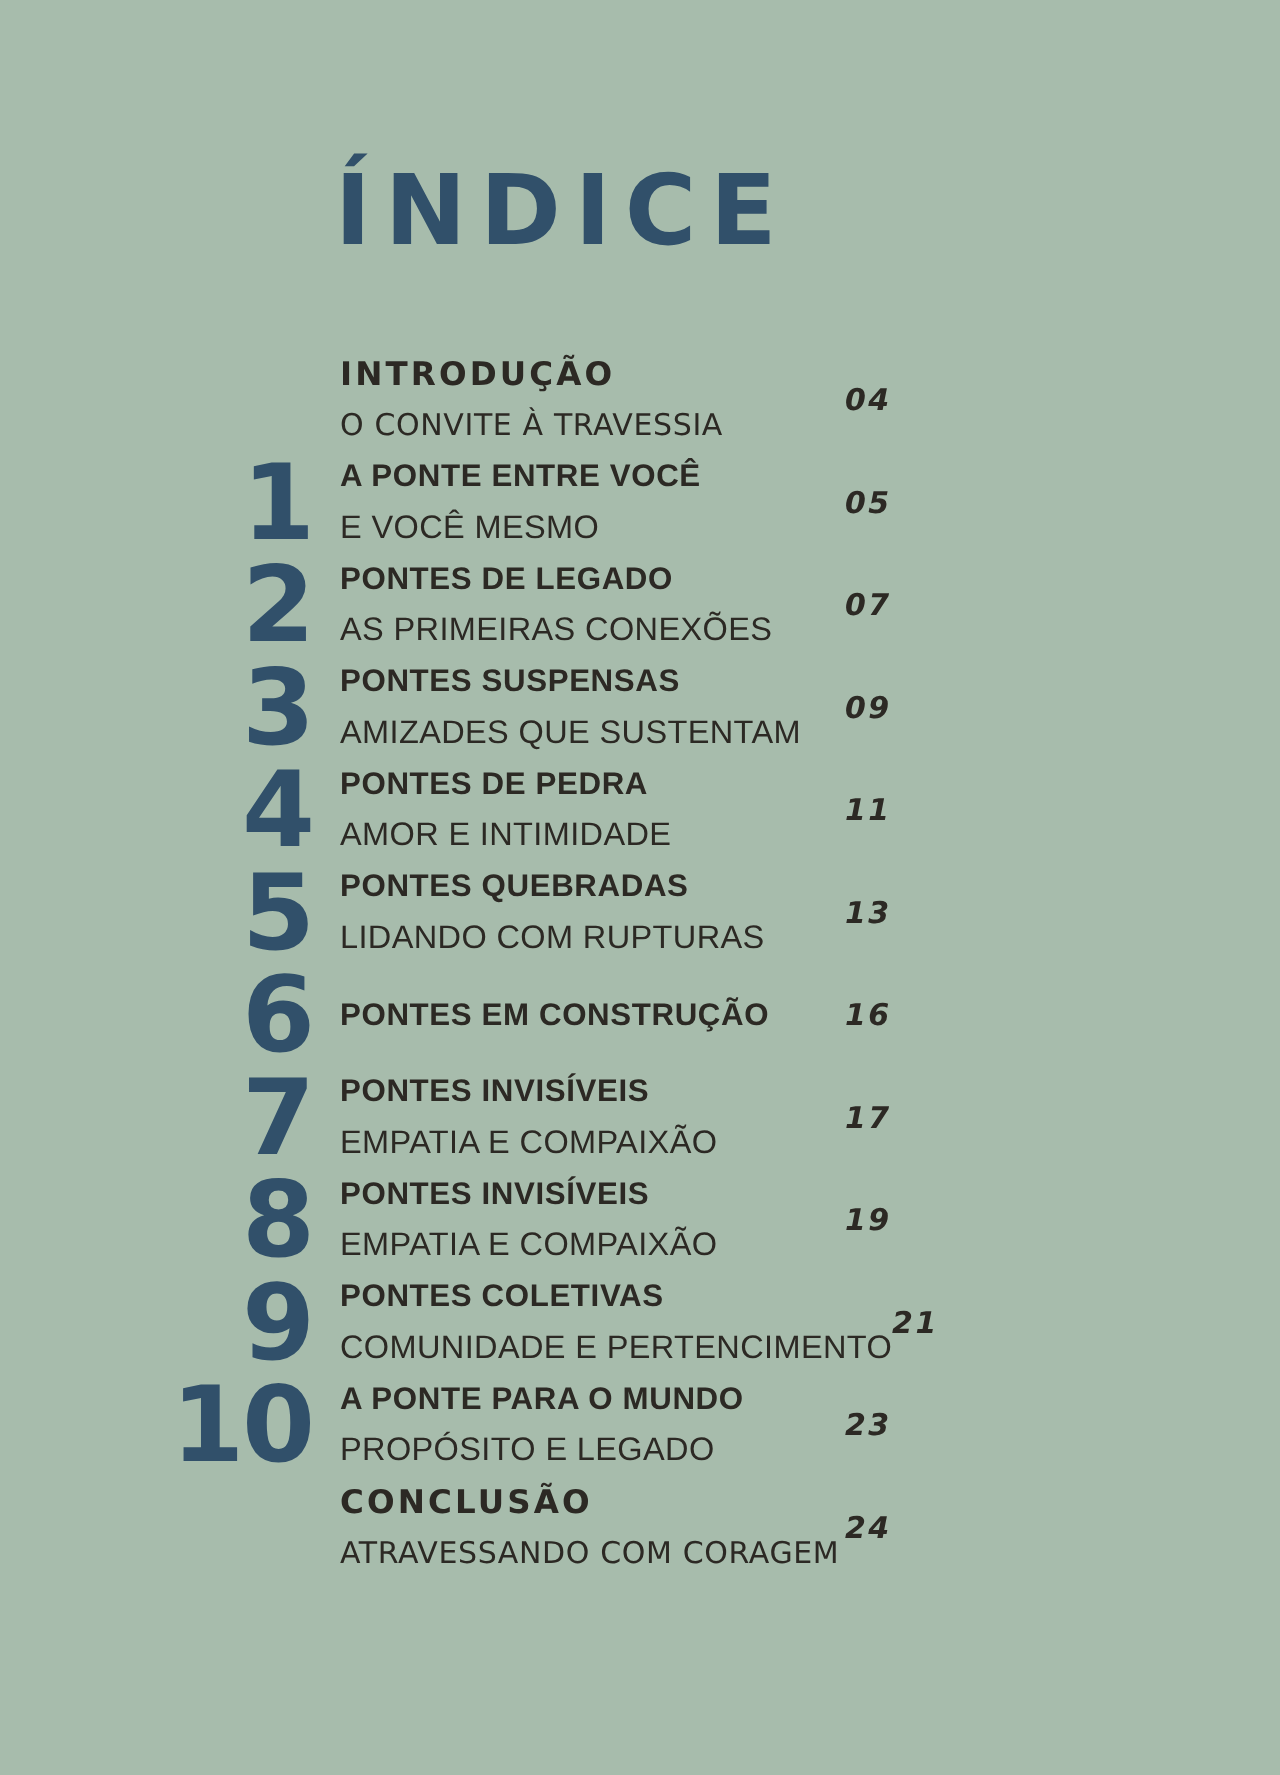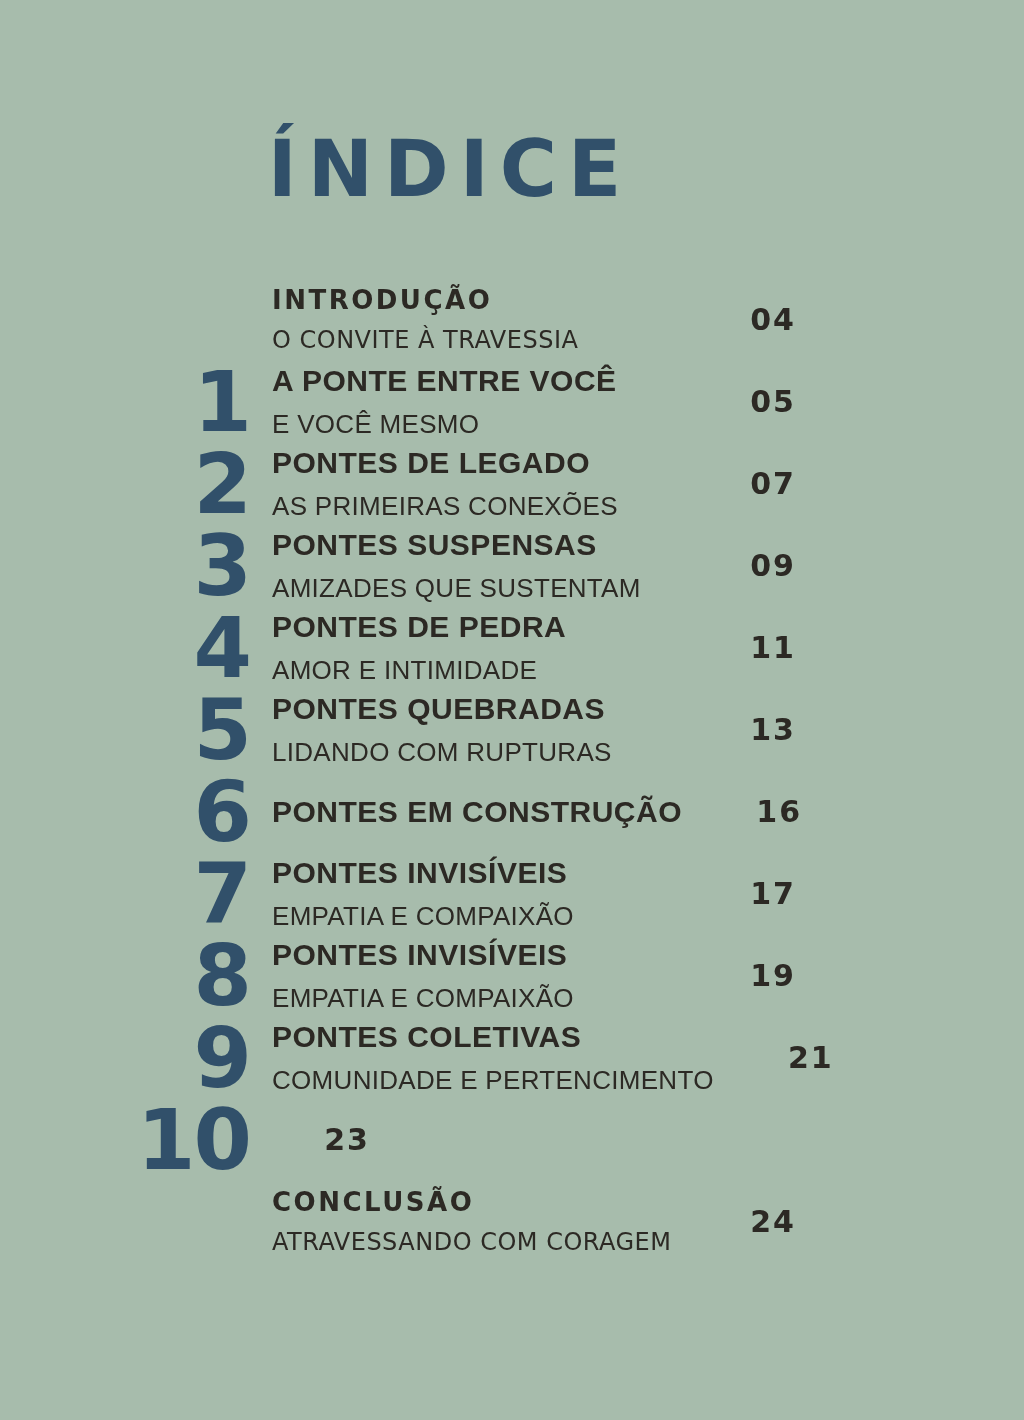--- a/index.html
+++ b/index.html
@@ -59,21 +59,21 @@
     color:var(--accent);
   }
   .txt{
     flex:1 1 auto;
     padding-left:22px;
     color:var(--text);
   }
   .entry-title{
     font-family:"Liberation Sans", sans-serif;
     font-weight:700;
-    font-size:30px;
+    font-size:25px;
     line-height:1.15;
     letter-spacing:0.5px;
     color:var(--text);
     white-space:nowrap;
   }
   .entry-subtitle{
     font-family:"Liberation Sans", sans-serif;
     font-weight:400;
     font-size:26px;
     line-height:1.15;
@@ -91,27 +91,28 @@
   }
   .toc-row.special .entry-subtitle{
     font-family:"DejaVu Sans", sans-serif;
     font-weight:400;
     font-size:24px;
     letter-spacing:0.5px;
   }
   .pg{
     flex:0 0 120px;
     width:120px;
-    text-align:right;
+    text-align:left;
     font-family:"DejaVu Sans", sans-serif;
     font-weight:700;
-    font-size:30px;
+    font-size:24px;
     line-height:1;
     letter-spacing:2px;
     color:var(--text);
+    font-style:italic;
   }
 </style>
 </head>
 <body>
 
 <div class="page">
 
   <h1 class="page-title">ÍNDICE</h1>
 
   <div class="toc">
@@ -200,20 +201,24 @@
         <div class="num">9</div>
         <div class="txt">
           <div class="entry-title">PONTES COLETIVAS</div>
           <div class="entry-subtitle">COMUNIDADE E PERTENCIMENTO</div>
         </div>
         <div class="pg">21</div>
       </div>
 
       <div class="toc-row">
         <div class="num">10</div>
+        <div class="txt">
+          <div class="entry-title">A PONTE PARA O MUNDO</div>
+          <div class="entry-subtitle">PROPÓSITO E LEGADO</div>
+        </div>
         <div class="pg">23</div>
       </div>
 
       <div class="toc-row special">
         <div class="num"></div>
         <div class="txt">
           <div class="entry-title">CONCLUSÃO</div>
           <div class="entry-subtitle">ATRAVESSANDO COM CORAGEM</div>
         </div>
         <div class="pg">24</div>

